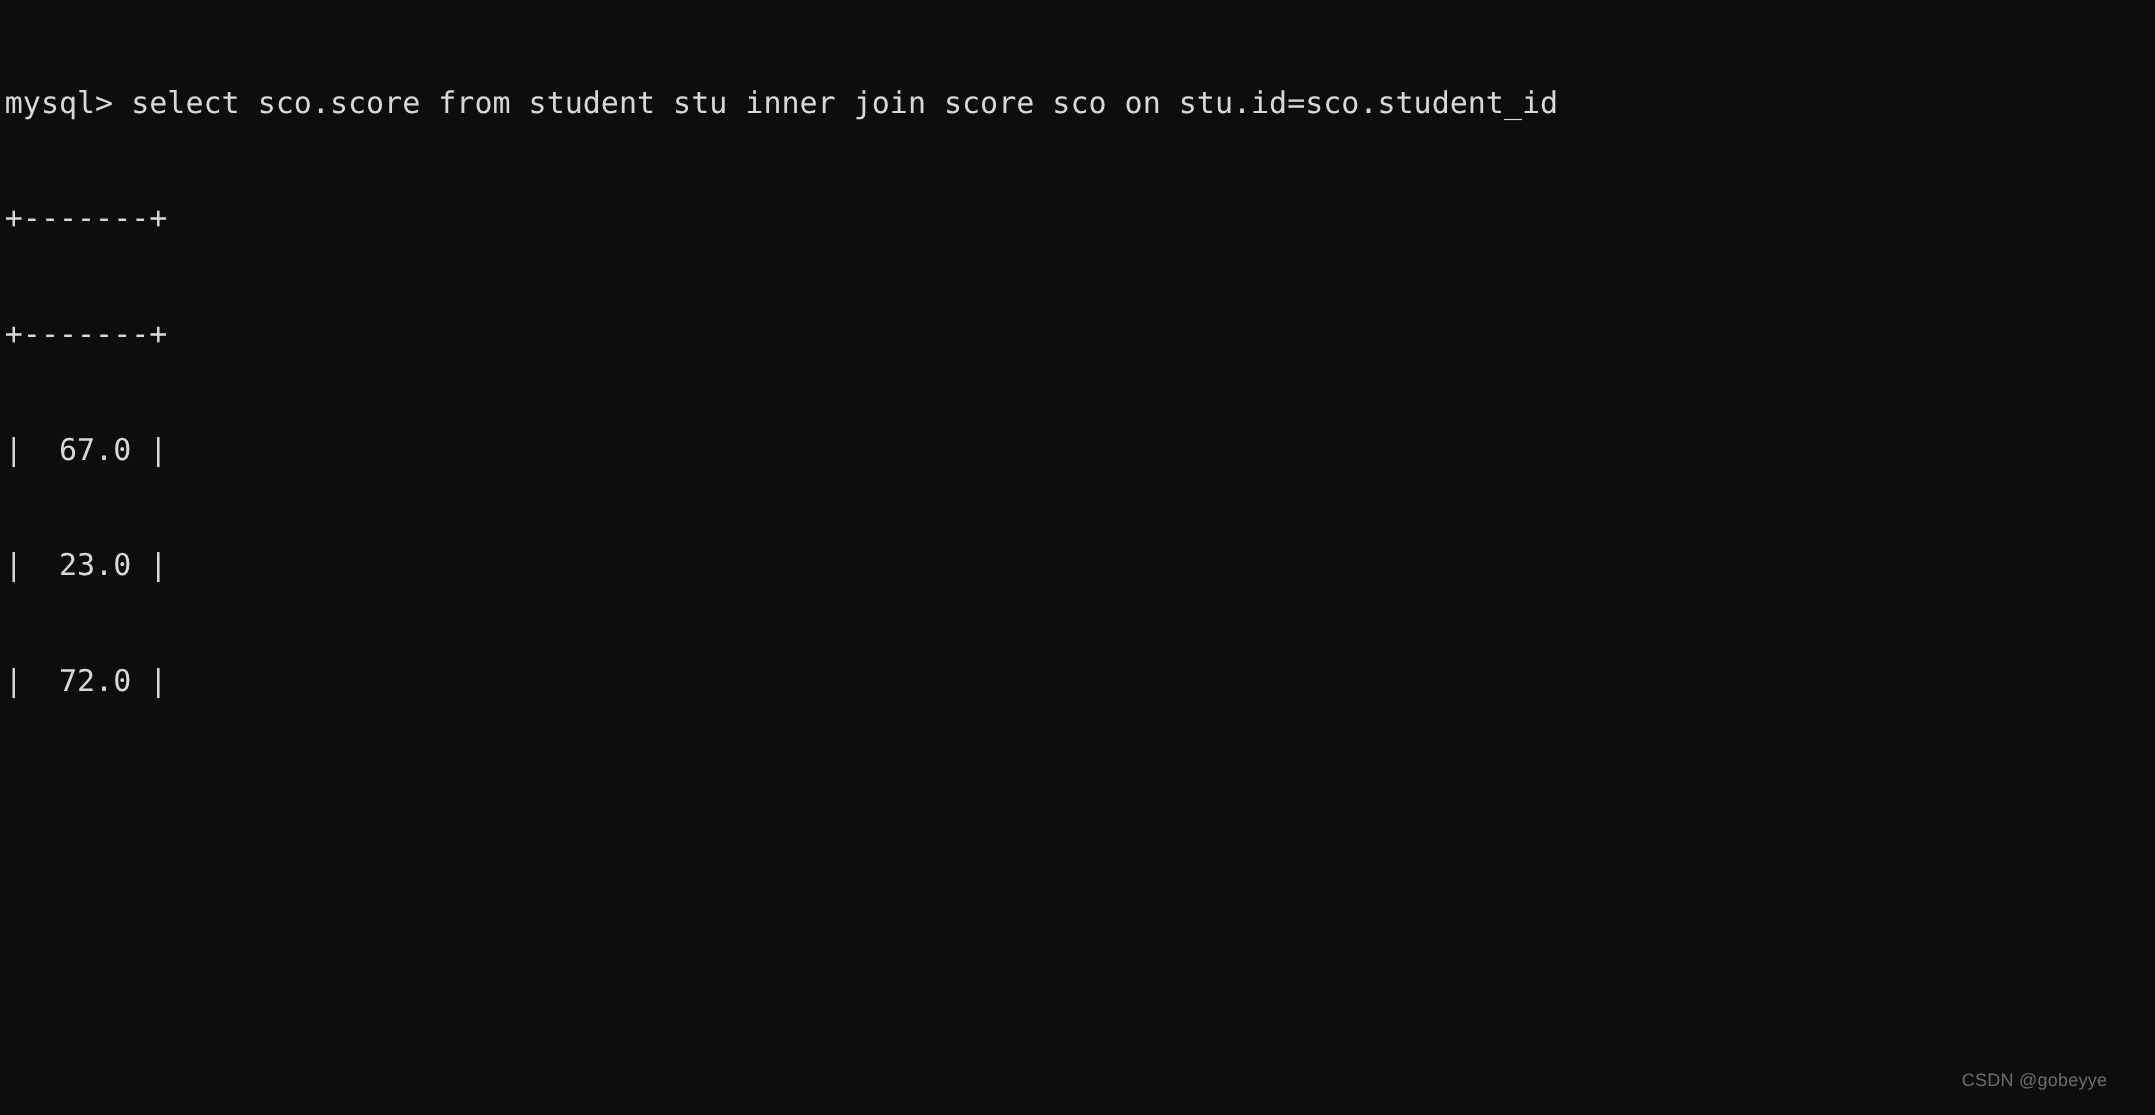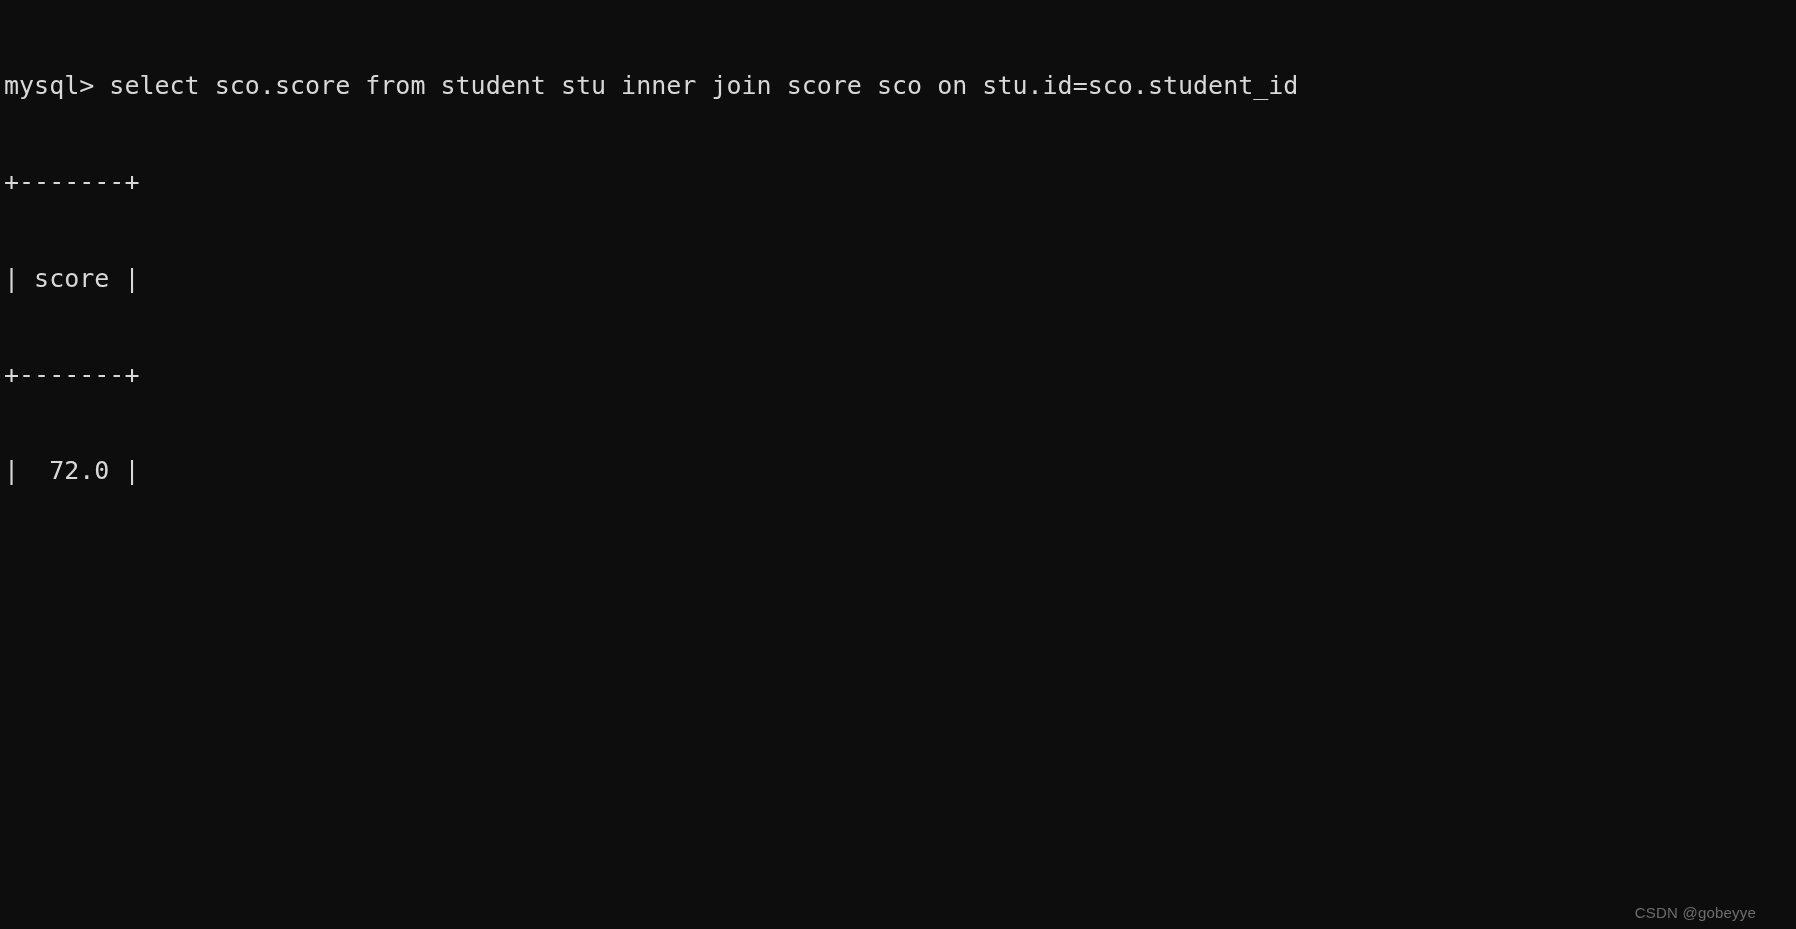--- a/index.html
+++ b/index.html
@@ -30,38 +30,39 @@
   }
   .line {
     display: block;
     height: 32.1px;
     white-space: pre;
     font-family: "DejaVu Sans Mono", "Liberation Mono", monospace;
   }
   #watermark {
     position: absolute;
     right: 10px;
-    bottom: 8px;
+    bottom: 20px;
     font-family: "Liberation Sans", sans-serif;
     font-size: 15px;
     color: #6d6d6d;
     letter-spacing: 0.2px;
     white-space: pre;
   }
 </style>
 </head>
 <body>
 
 <div id="screen">
 
   <div id="terminal">
     <span class="line">mysql&gt; select sco.score from student stu inner join score sco on stu.id=sco.student_id</span>
     <span class="line">+-------+</span>
-    <span class="line">| score |</span>
     <span class="line">+-------+</span>
+    <span class="line">|  67.0 |</span>
+    <span class="line">|  23.0 |</span>
     <span class="line">|  72.0 |</span>
     
     
     
     
     
     
     
     
     

